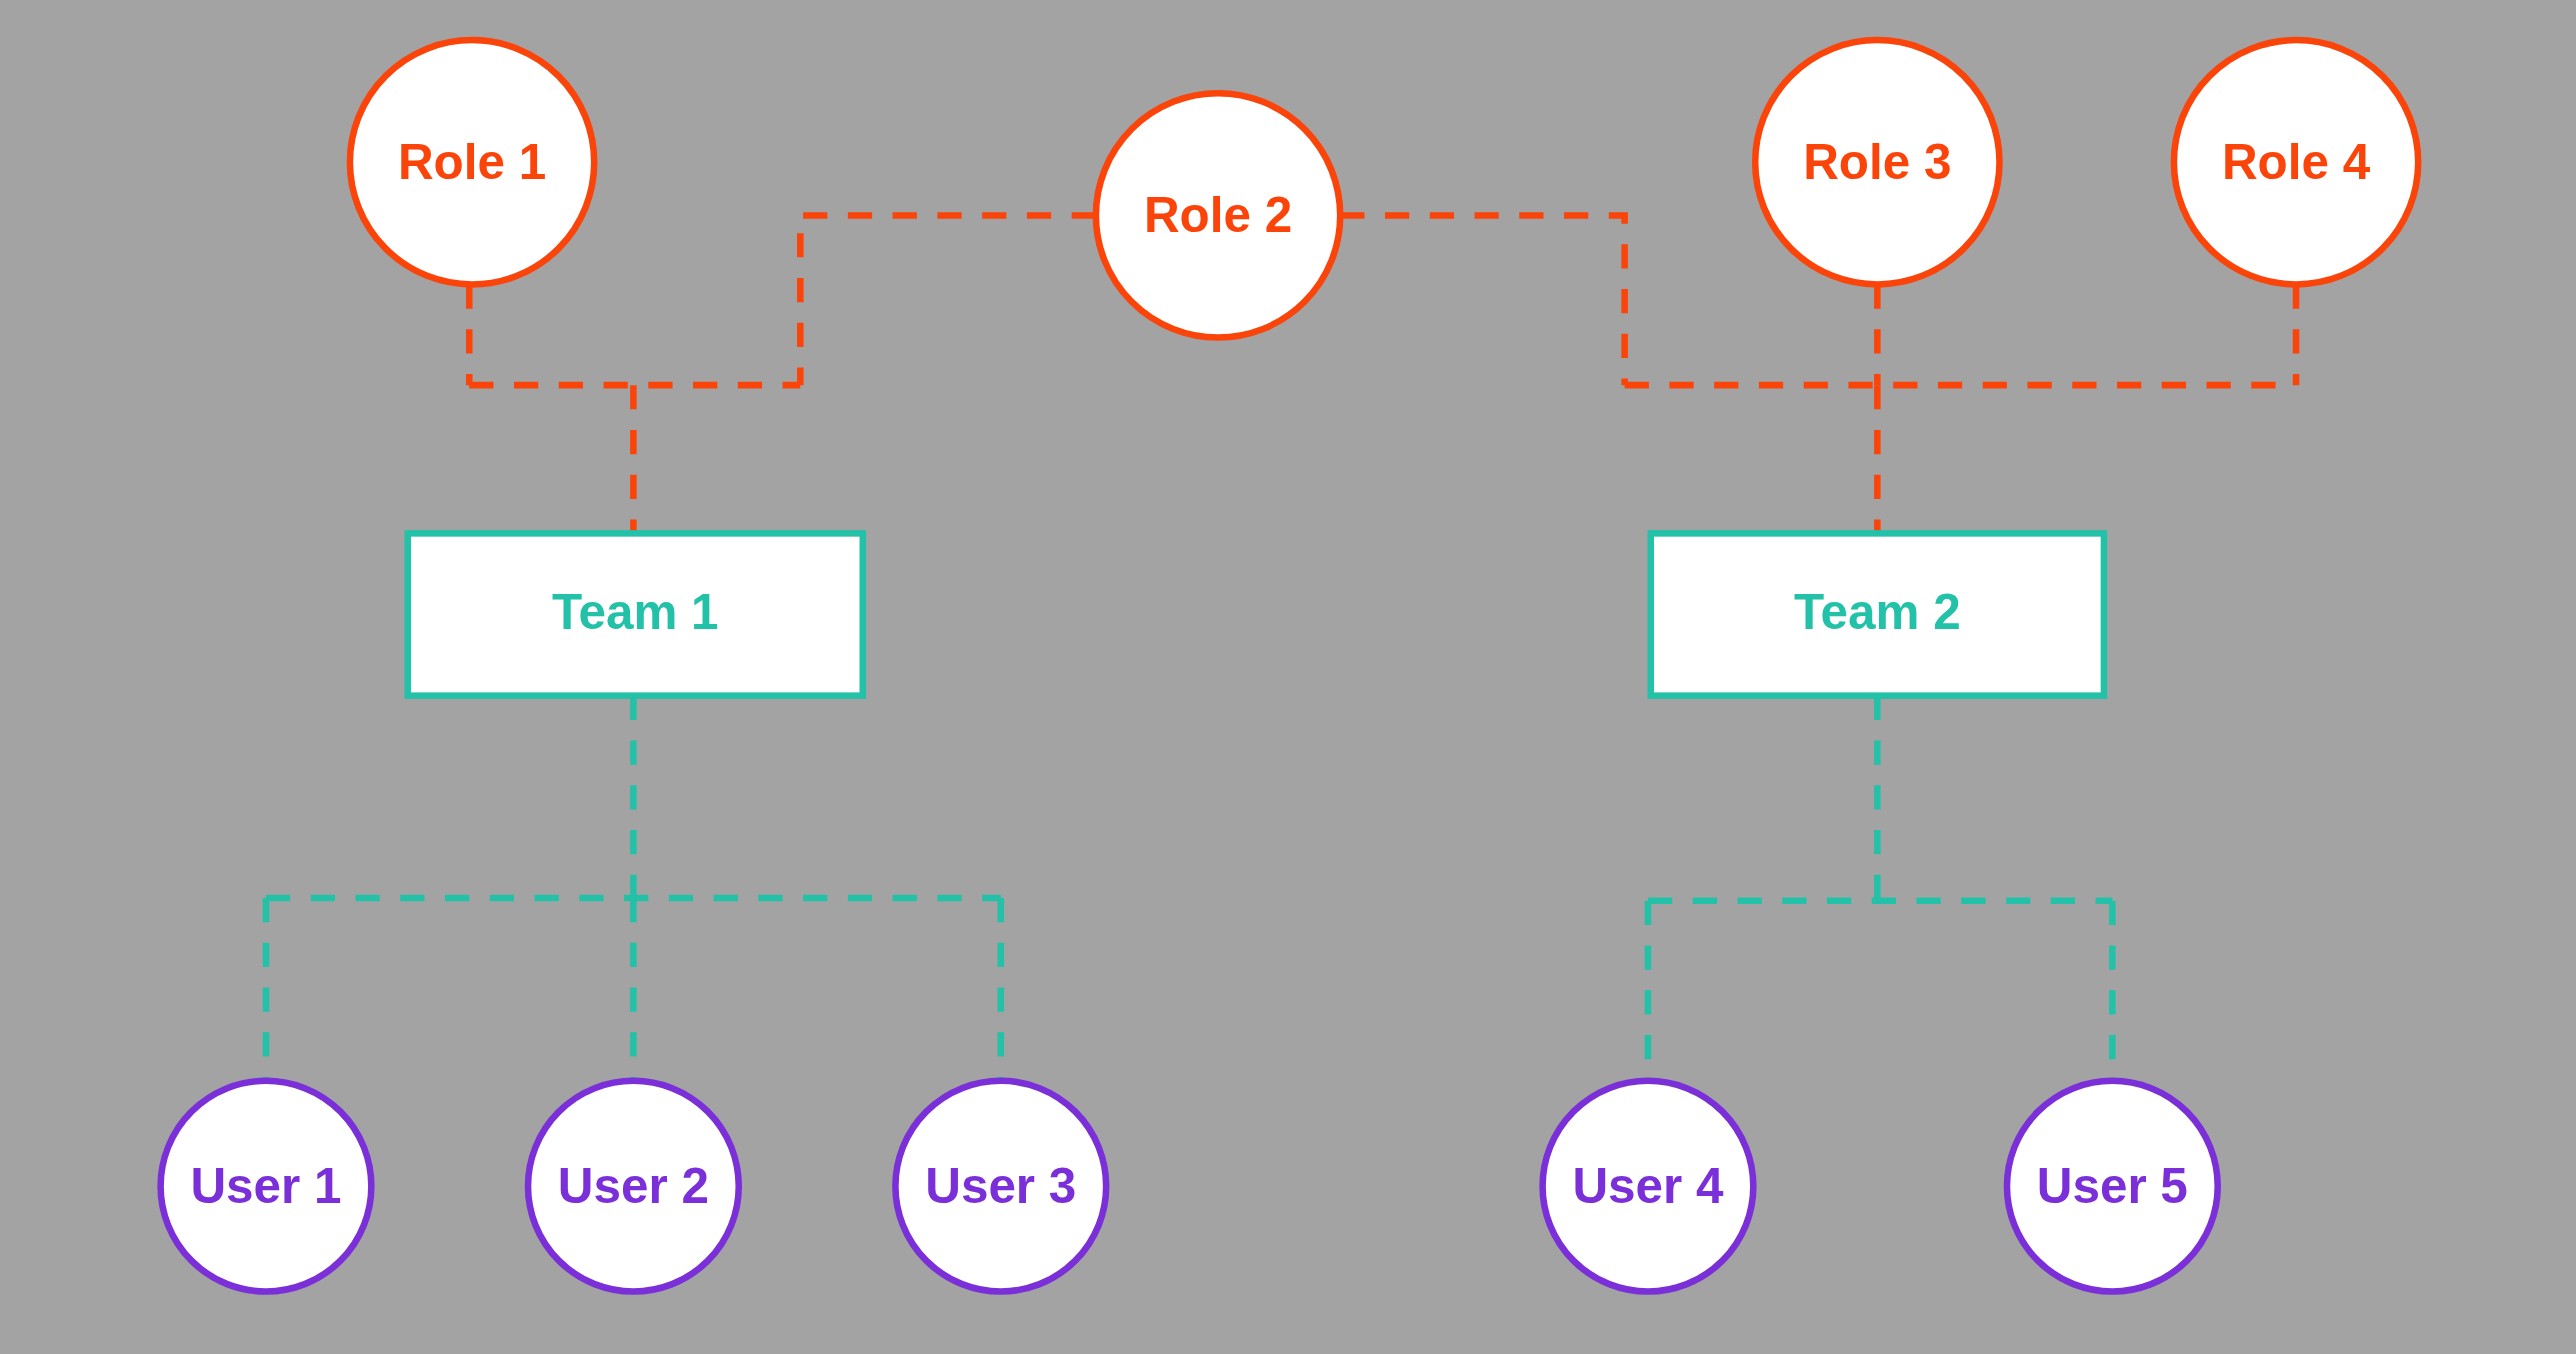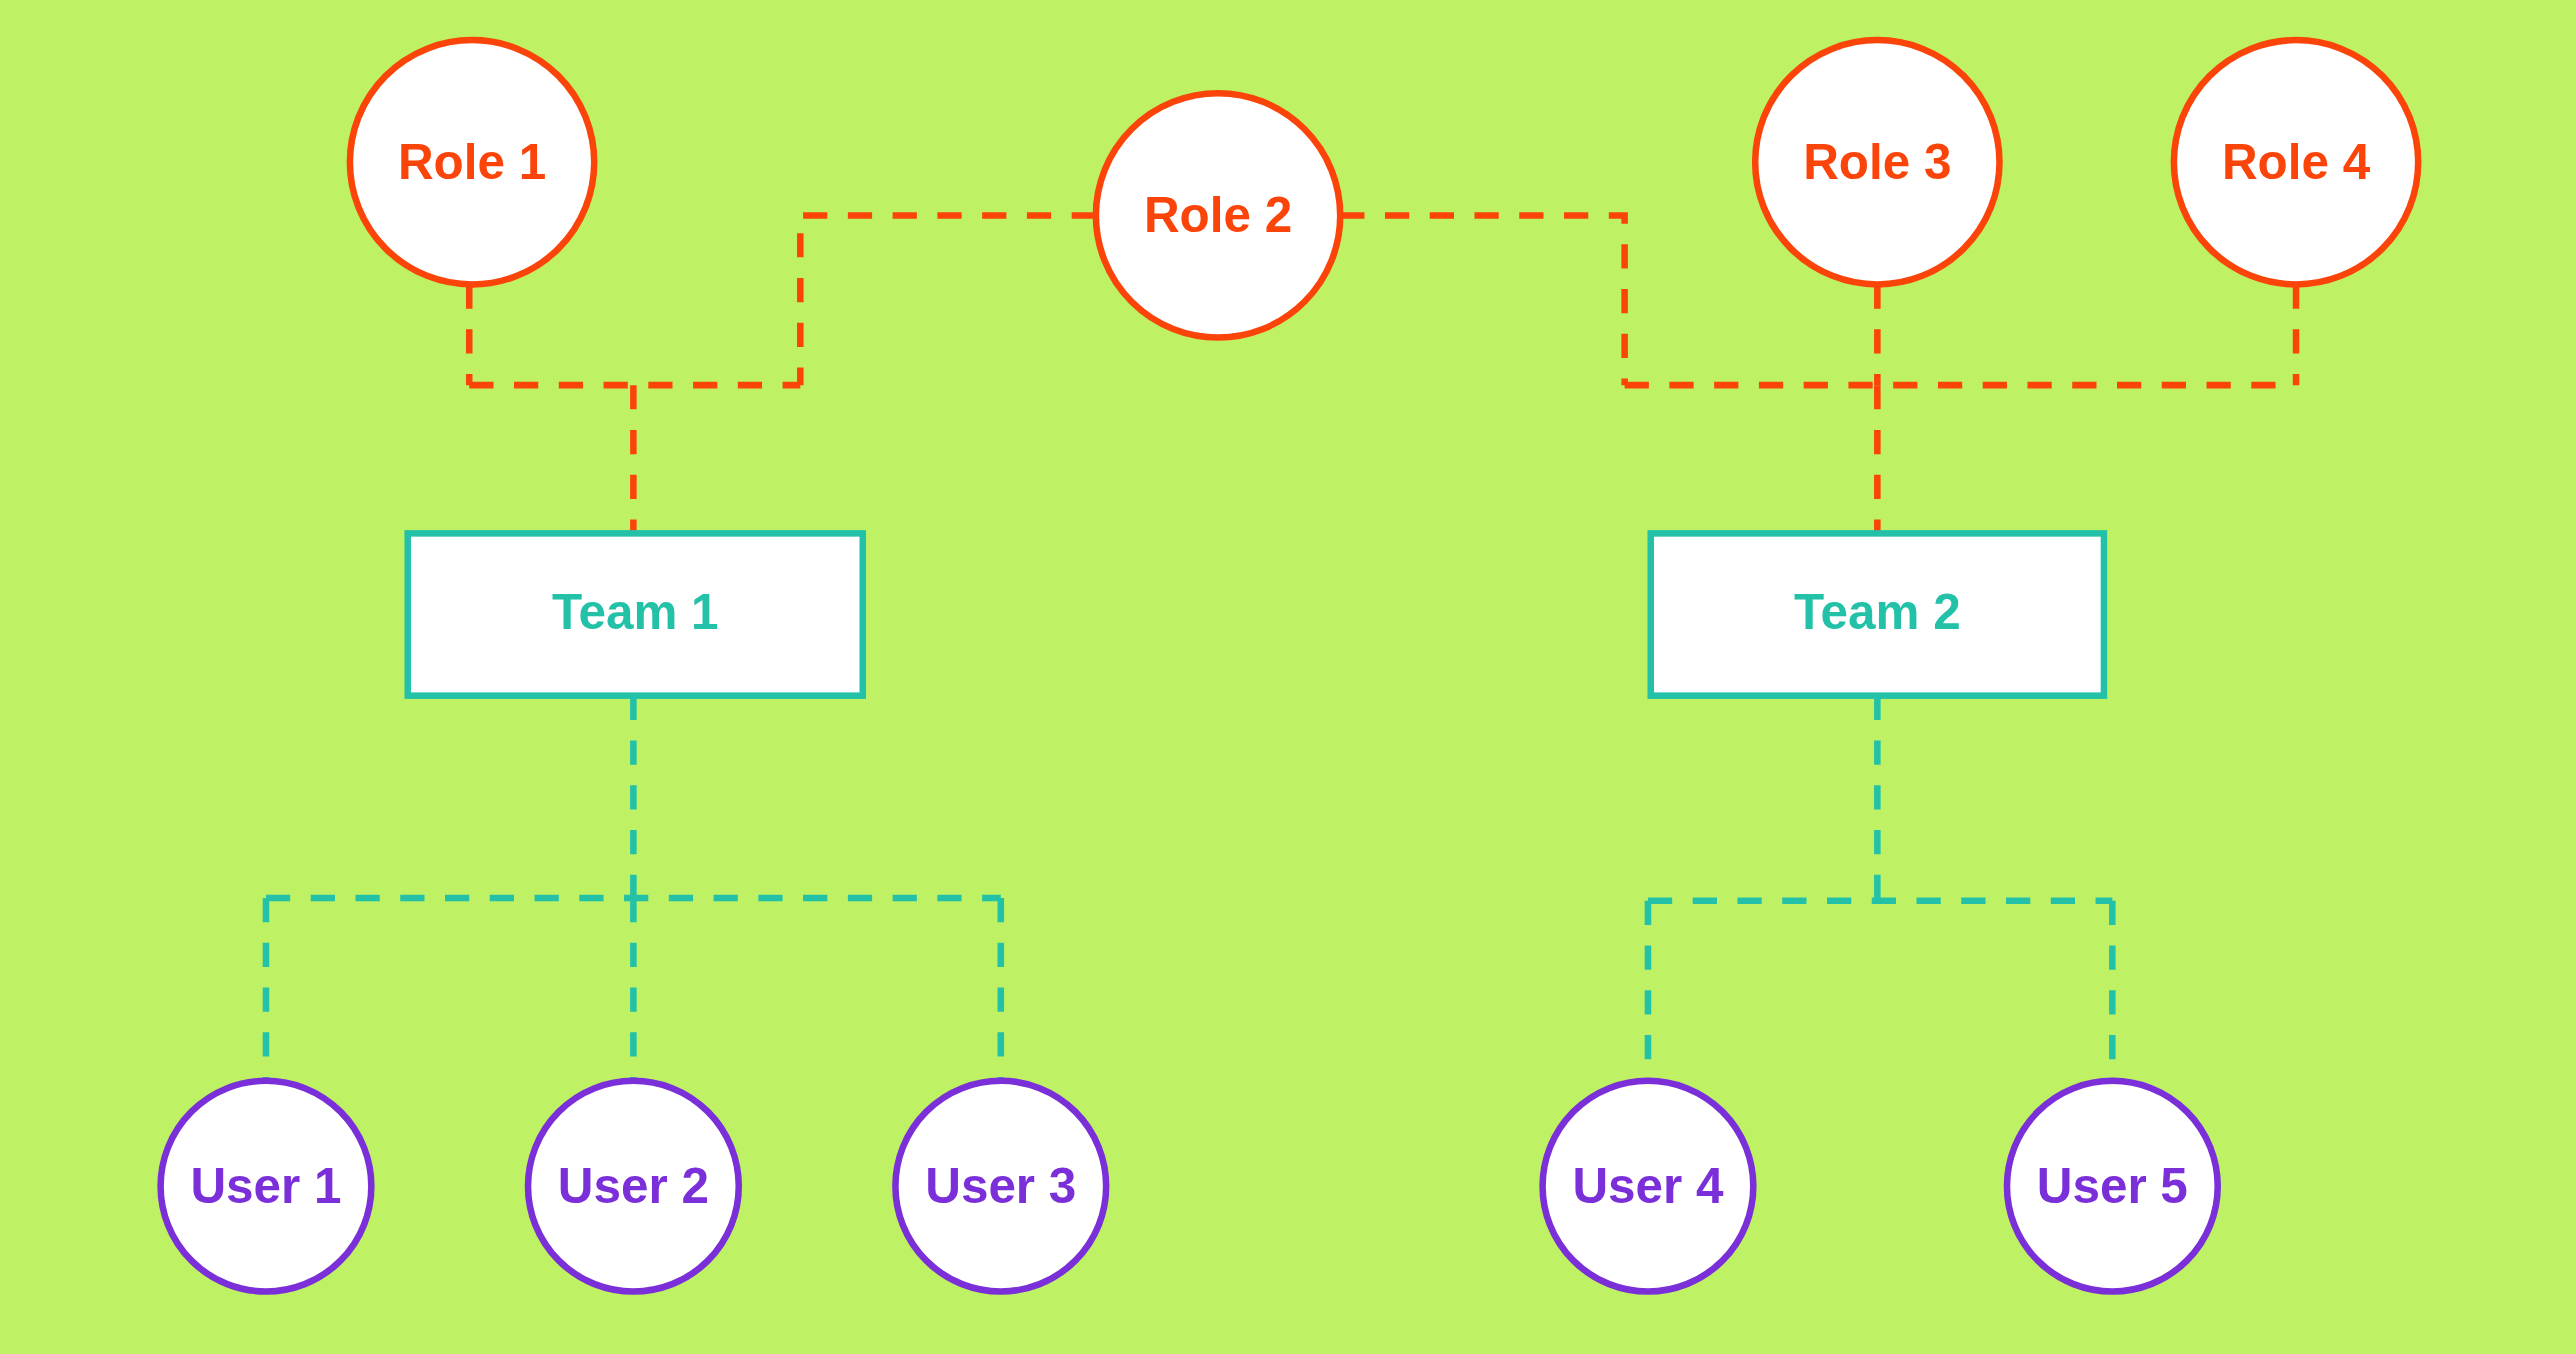--- a/index.html
+++ b/index.html
@@ -8,21 +8,21 @@
     padding: 0;
     background: #ffffff;
   }
   body {
     font-family: "Liberation Sans", "DejaVu Sans", sans-serif;
   }
   #canvas {
     position: relative;
     width: 2576px;
     height: 1354px;
-    background: #bef264;
+    background: #a3a3a3;
     overflow: hidden;
   }
   #diagram-svg {
     position: absolute;
     left: 0;
     top: 0;
     width: 2576px;
     height: 1354px;
   }
   .node-label {

